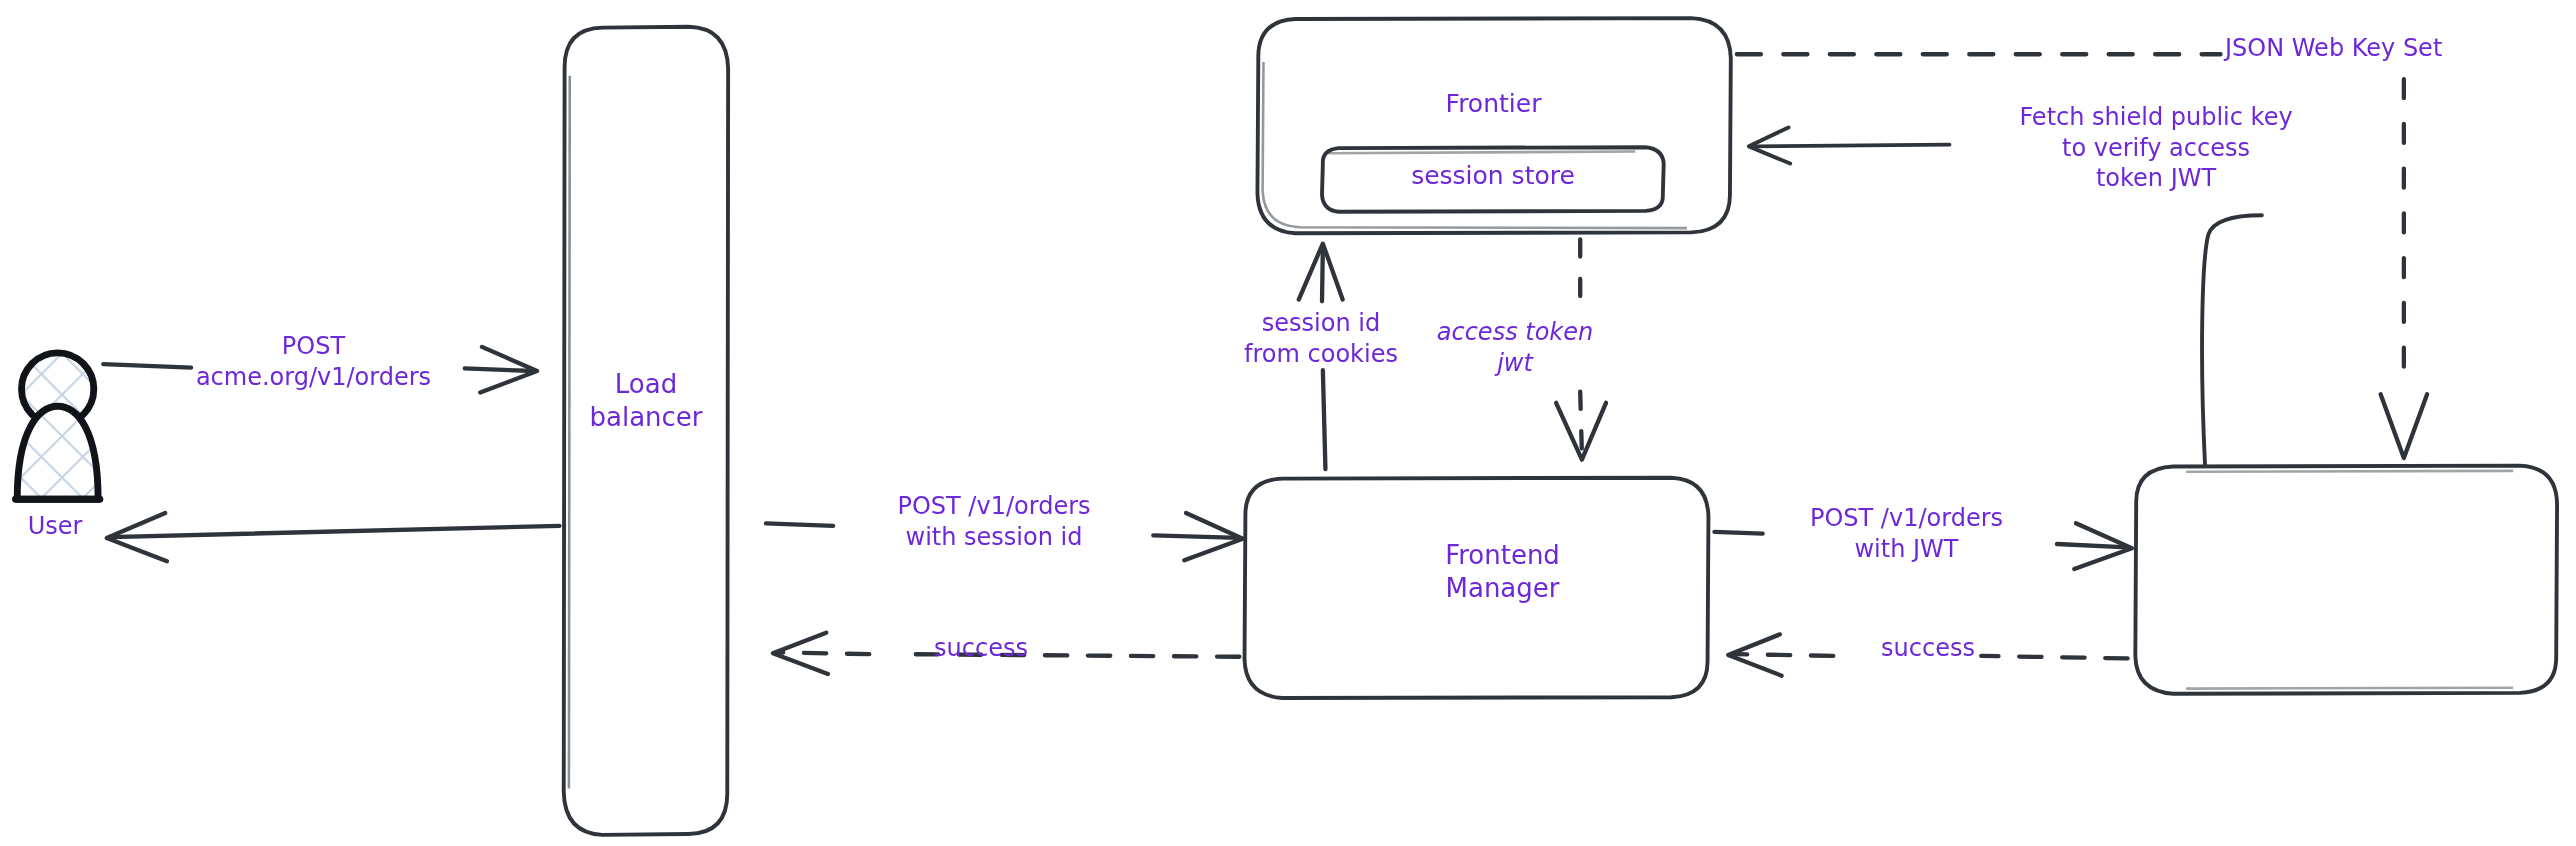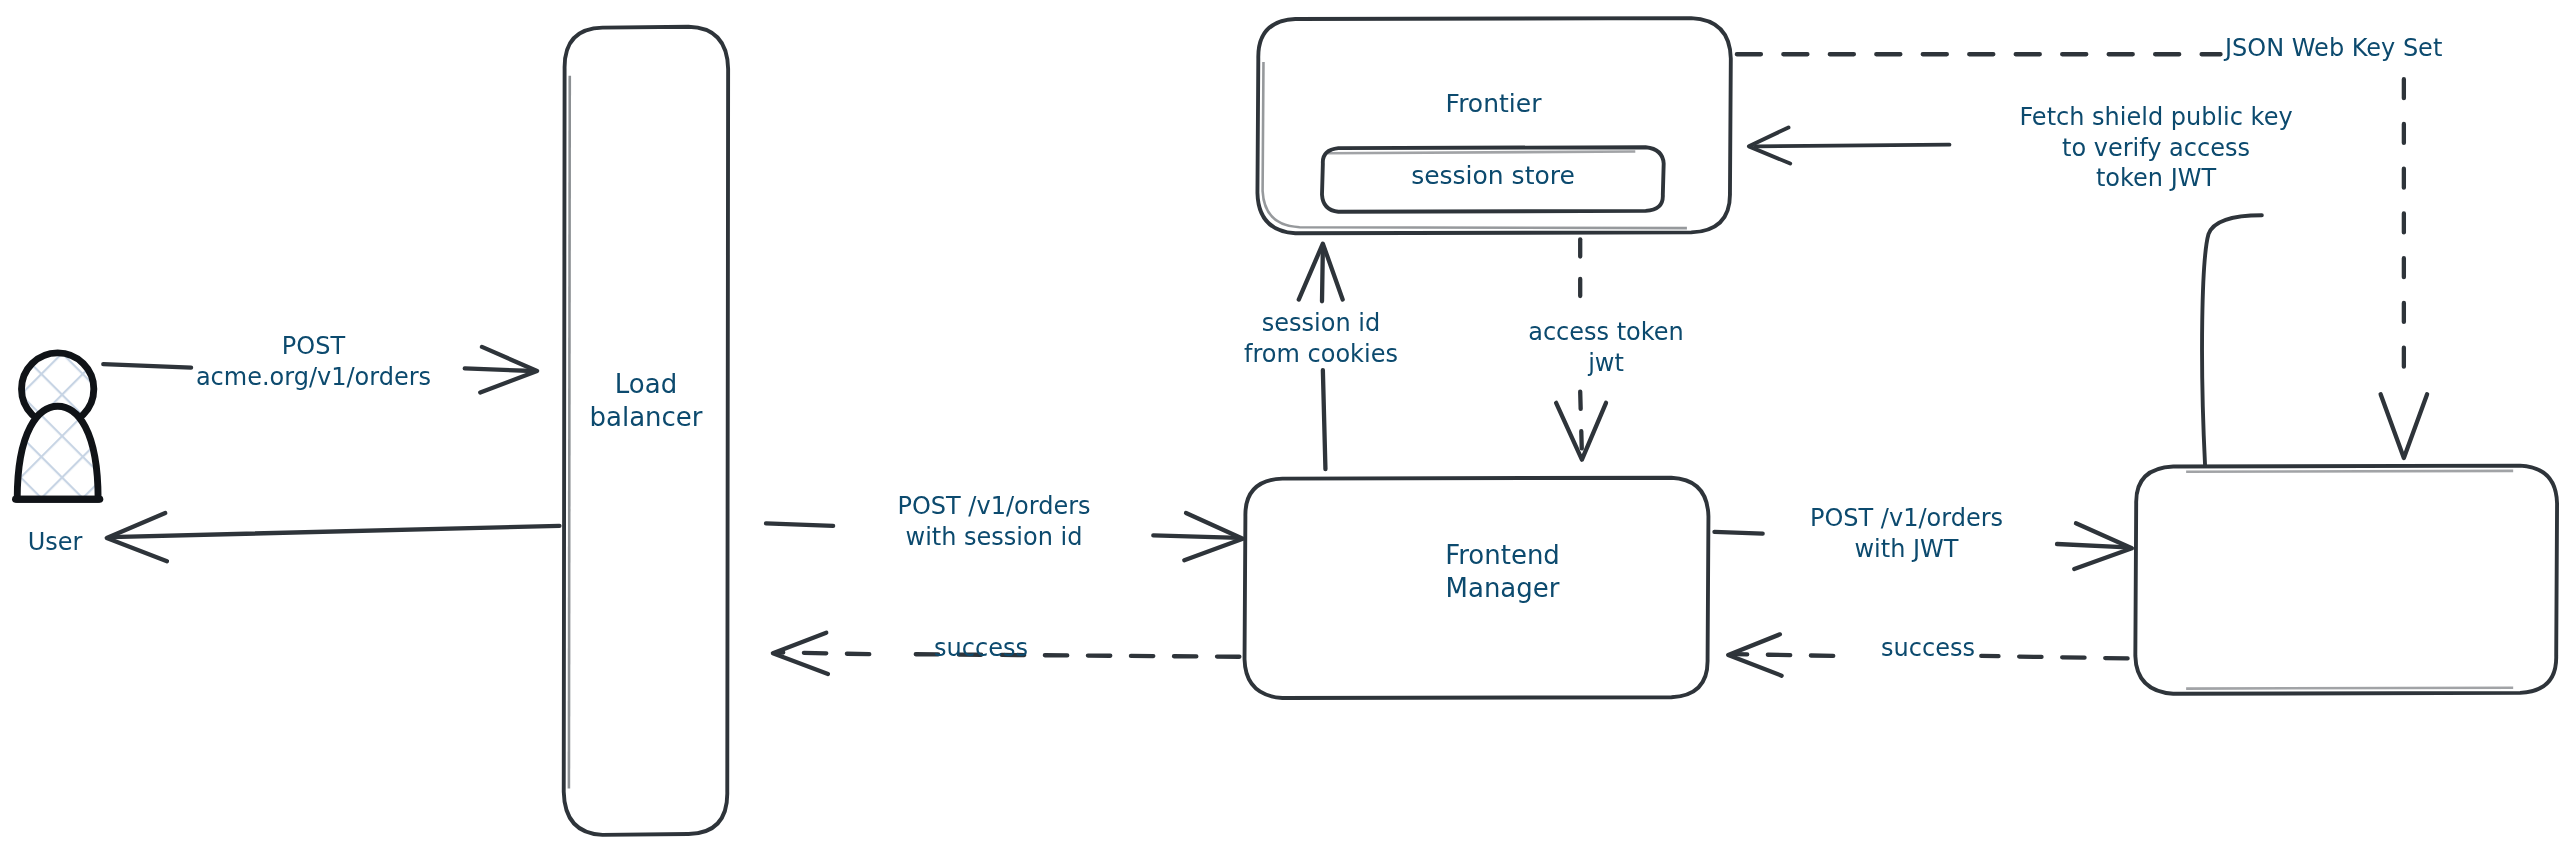--- a/index.html
+++ b/index.html
@@ -19,43 +19,43 @@
   svg.layer {
     position: absolute;
     left: 0;
     top: 0;
     width: 2576px;
     height: 847px;
   }
   .node-label,
   .edge-label {
     position: absolute;
-    color: #0c4a6e;
+    color: #6d28d9;
     font-family: "DejaVu Sans", sans-serif;
     text-align: center;
     line-height: 1.28;
     white-space: pre-line;
     pointer-events: none;
   }
   .node-label {
     font-size: 26px;
   }
   .edge-label {
     font-size: 24px;
   }
   .lbl-lb        { left: 564px;  top: 368px;  width: 164px; }
   .lbl-frontier  { left: 1257px; top: 88px;  width: 473px; font-size: 25px; }
   .lbl-store     { left: 1323px; top: 160px;  width: 340px; font-size: 25px; }
   .lbl-fm        { left: 1244px; top: 539px;  width: 517px; }
   .lbl-orders    { left: 2134px; top: 559px;  width: 422px; }
-  .lbl-user      { left: 0px;    top: 511px;  width: 110px; font-size: 24px; margin-top: 16px; }
+  .lbl-user      { left: 0px;    top: 511px;  width: 110px; font-size: 24px; }
 
   .lbl-post-user    { left: 133px;  top: 331px;  width: 361px; }
   .lbl-sessionid    { left: 1205px; top: 308px;  width: 232px; }
-  .lbl-accesstoken  { left: 1481px; top: 317px;  width: 250px; }
+  .lbl-accesstoken  { left: 1390px; top: 317px;  width: 250px; font-style: italic; }
   .lbl-jwks         { left: 2225px; top: 33px;   width: 340px; text-align: left; }
   .lbl-fetchkey     { left: 1958px; top: 102px;  width: 396px; }
   .lbl-post-fm      { left: 852px;  top: 491px;  width: 284px; }
   .lbl-success-1    { left: 895px; top: 633px;  width: 172px; }
   .lbl-post-orders  { left: 1756px; top: 503px;  width: 301px; }
   .lbl-success-2    { left: 1842px; top: 633px;  width: 172px; }
 </style>
 </head>
 <body>
 

